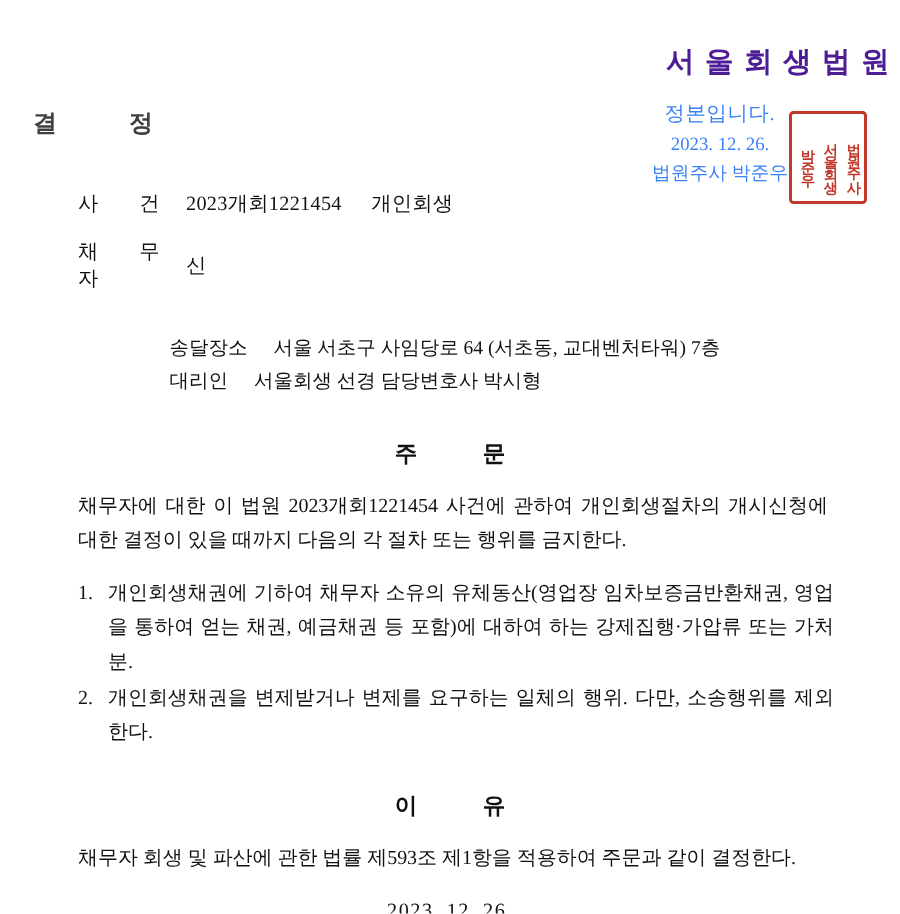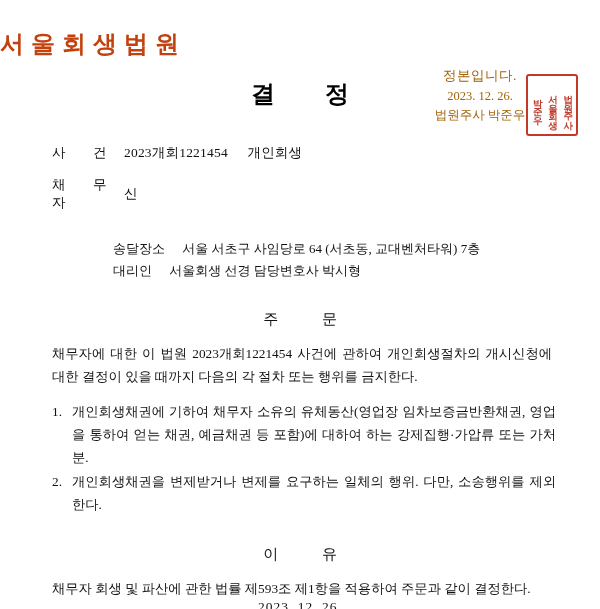--- a/index.html
+++ b/index.html
@@ -17,45 +17,44 @@
   }
   .page {
     position: relative;
     width: 600px;
     height: 609px;
     box-sizing: border-box;
   }
 
   
   .court-title {
-    text-align: left;
-    font-size: 24px;
+    text-align: right;
+    font-size: 19px;
     font-weight: bold;
     letter-spacing: 7px;
     margin-top: 28px;
-    color: #c2410c;
+    color: #4c1d95;
   }
   .doc-type {
-    text-align: center;
-    font-size: 24px;
+    font-size: 16px;
     font-weight: bold;
     letter-spacing: 22px;
     margin-top: 18px;
     padding-left: 22px;
-    color: #000000;
+    color: #404040;
   }
 
   
   .cert-block {
     position: absolute;
     top: 38px;
     right: 20px;
     width: 200px;
     text-align: center;
-    color: #a16207;
+    color: #3b82f6;
     font-size: 12.5px;
     line-height: 1.55;
   }
   .cert-block .cert-line1 {
     font-size: 13.5px;
     letter-spacing: 0.5px;
   }
   .cert-seal {
     position: absolute;
     top: 46px;
@@ -113,21 +112,21 @@
     line-height: 1.7;
   }
   .addr-line .addr-key {
     margin-right: 14px;
   }
 
   
   .section-head {
     text-align: center;
     font-size: 15px;
-    font-weight: normal;
+    font-weight: bold;
     letter-spacing: 20px;
     padding-left: 20px;
     margin-top: 28px;
     margin-bottom: 14px;
   }
 
   
   .body-text {
     padding-left: 52px;
     padding-right: 48px;

